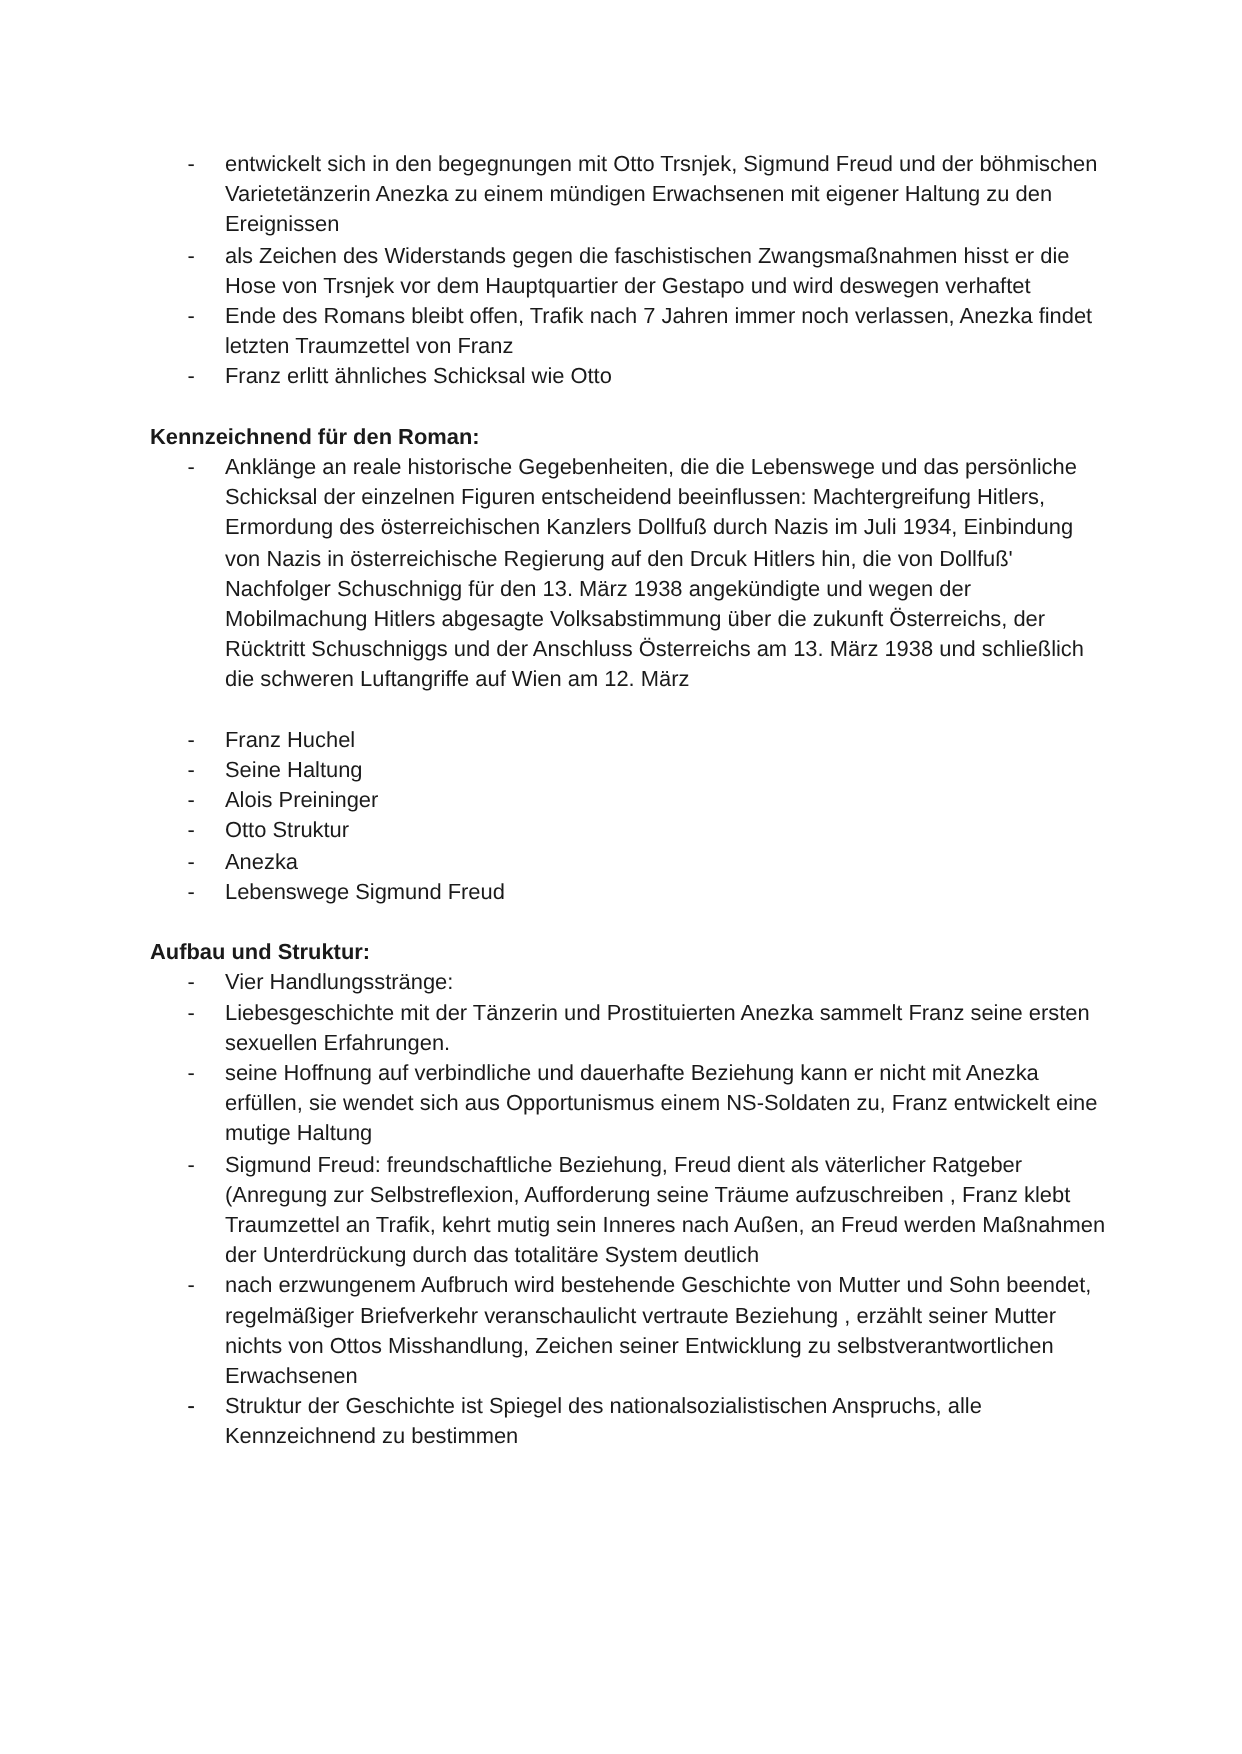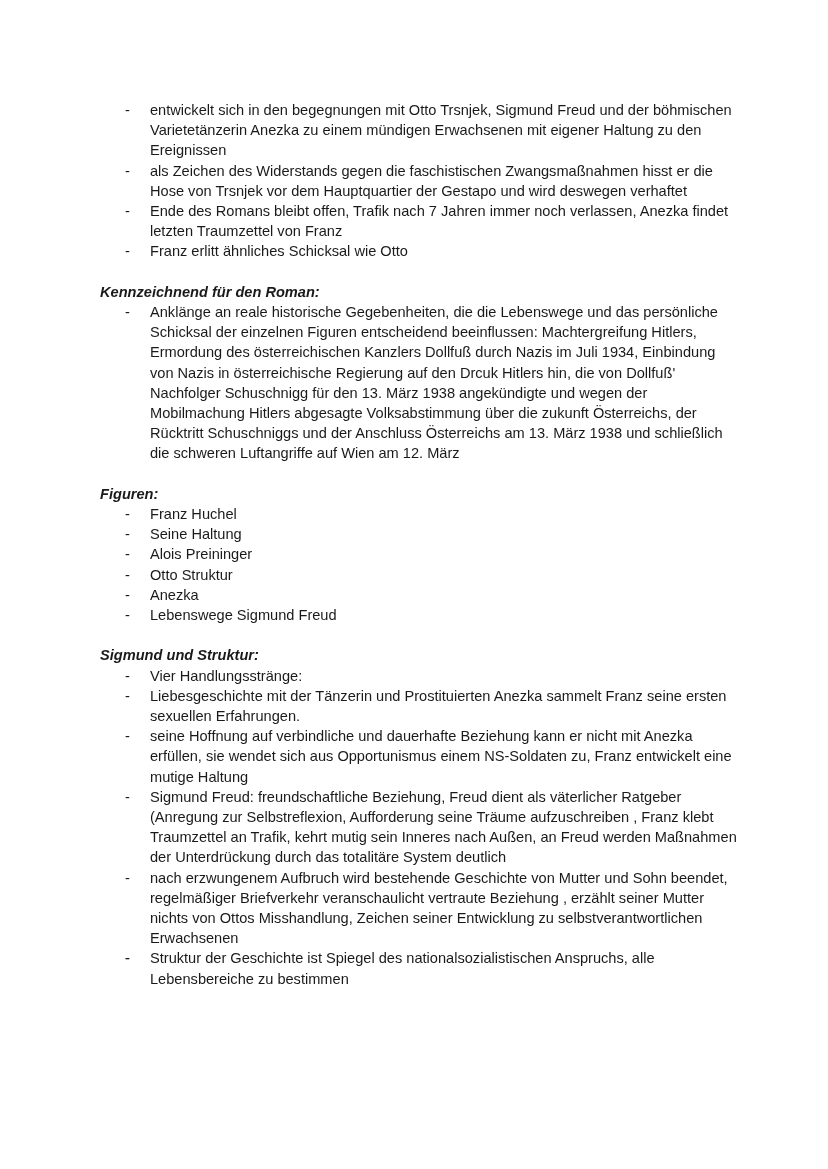--- a/index.html
+++ b/index.html
@@ -2,21 +2,21 @@
 <html><head>
   <meta charset="utf-8">
   <style>
     html, body { margin: 0; padding: 0; background: #ffffff; }
     body {
       width: 828px; height: 1169px; position: relative; overflow: hidden;
       font-family: "Liberation Sans", sans-serif; color: #1a1a1a;
       font-size: 14.6px; line-height: 20.2px;
     }
     .page { position: absolute; left: 100px; top: 100px; width: 640px; }
-    .heading { font-weight: bold; margin: 0; font-style: italic; }
+    .heading { font-weight: bold; margin: 0; }
     ul.list { list-style: none; margin: 0; padding: 0; }
     ul.list li { position: relative; padding-left: 50px; }
     ul.list li .dash { position: absolute; left: 25px; top: 0; }
     .gap { height: 20.2px; }
   </style>
 </head>
 <body>
 
 <div class="page">
 
@@ -32,39 +32,38 @@
   <section>
     <p class="heading">Kennzeichnend für den Roman:</p>
     <ul class="list">
       <li><span class="dash">-</span><span>Anklänge an reale historische Gegebenheiten, die die Lebenswege und das persönliche Schicksal der einzelnen Figuren entscheidend beeinflussen: Machtergreifung Hitlers, Ermordung des österreichischen Kanzlers Dollfuß durch Nazis im Juli 1934, Einbindung von Nazis in österreichische Regierung auf den Drcuk Hitlers hin, die von Dollfuß' Nachfolger Schuschnigg für den 13. März 1938 angekündigte und wegen der Mobilmachung Hitlers abgesagte Volksabstimmung über die zukunft Österreichs, der Rücktritt Schuschniggs und der Anschluss Österreichs am 13. März 1938 und schließlich die schweren Luftangriffe auf Wien am 12. März</span></li>
     </ul>
   </section>
 
   <div class="gap"></div>
 
   <section>
-    <p class="heading">Figuren:</p>
     <ul class="list">
       <li><span class="dash">-</span><span>Franz Huchel</span></li>
       <li><span class="dash">-</span><span>Seine Haltung</span></li>
       <li><span class="dash">-</span><span>Alois Preininger</span></li>
       <li><span class="dash">-</span><span>Otto Struktur</span></li>
       <li><span class="dash">-</span><span>Anezka</span></li>
       <li><span class="dash">-</span><span>Lebenswege Sigmund Freud</span></li>
     </ul>
   </section>
 
   <div class="gap"></div>
 
   <section>
-    <p class="heading">Sigmund und Struktur:</p>
+    <p class="heading">Aufbau und Struktur:</p>
     <ul class="list">
       <li><span class="dash">-</span><span>Vier Handlungsstränge:</span></li>
       <li><span class="dash">-</span><span>Liebesgeschichte mit der Tänzerin und Prostituierten Anezka sammelt Franz seine ersten sexuellen Erfahrungen.</span></li>
       <li><span class="dash">-</span><span>seine Hoffnung auf verbindliche und dauerhafte Beziehung kann er nicht mit Anezka erfüllen, sie wendet sich aus Opportunismus einem NS-Soldaten zu, Franz entwickelt eine mutige Haltung</span></li>
       <li><span class="dash">-</span><span>Sigmund Freud: freundschaftliche Beziehung, Freud dient als väterlicher Ratgeber (Anregung zur Selbstreflexion, Aufforderung seine Träume aufzuschreiben , Franz klebt Traumzettel an Trafik, kehrt mutig sein Inneres nach Außen, an Freud werden Maßnahmen der Unterdrückung durch das totalitäre System deutlich</span></li>
       <li><span class="dash">-</span><span>nach erzwungenem Aufbruch wird bestehende Geschichte von Mutter und Sohn beendet, regelmäßiger Briefverkehr veranschaulicht vertraute Beziehung , erzählt seiner Mutter nichts von Ottos Misshandlung, Zeichen seiner Entwicklung zu selbstverantwortlichen Erwachsenen</span></li>
       <li><span class="dash">-</span></li>
-      <li><span class="dash">-</span><span>Struktur der Geschichte ist Spiegel des nationalsozialistischen Anspruchs, alle Lebensbereiche zu bestimmen</span></li>
+      <li><span class="dash">-</span><span>Struktur der Geschichte ist Spiegel des nationalsozialistischen Anspruchs, alle Kennzeichnend zu bestimmen</span></li>
     </ul>
   </section>
 
 </div>
 
 </body></html>

